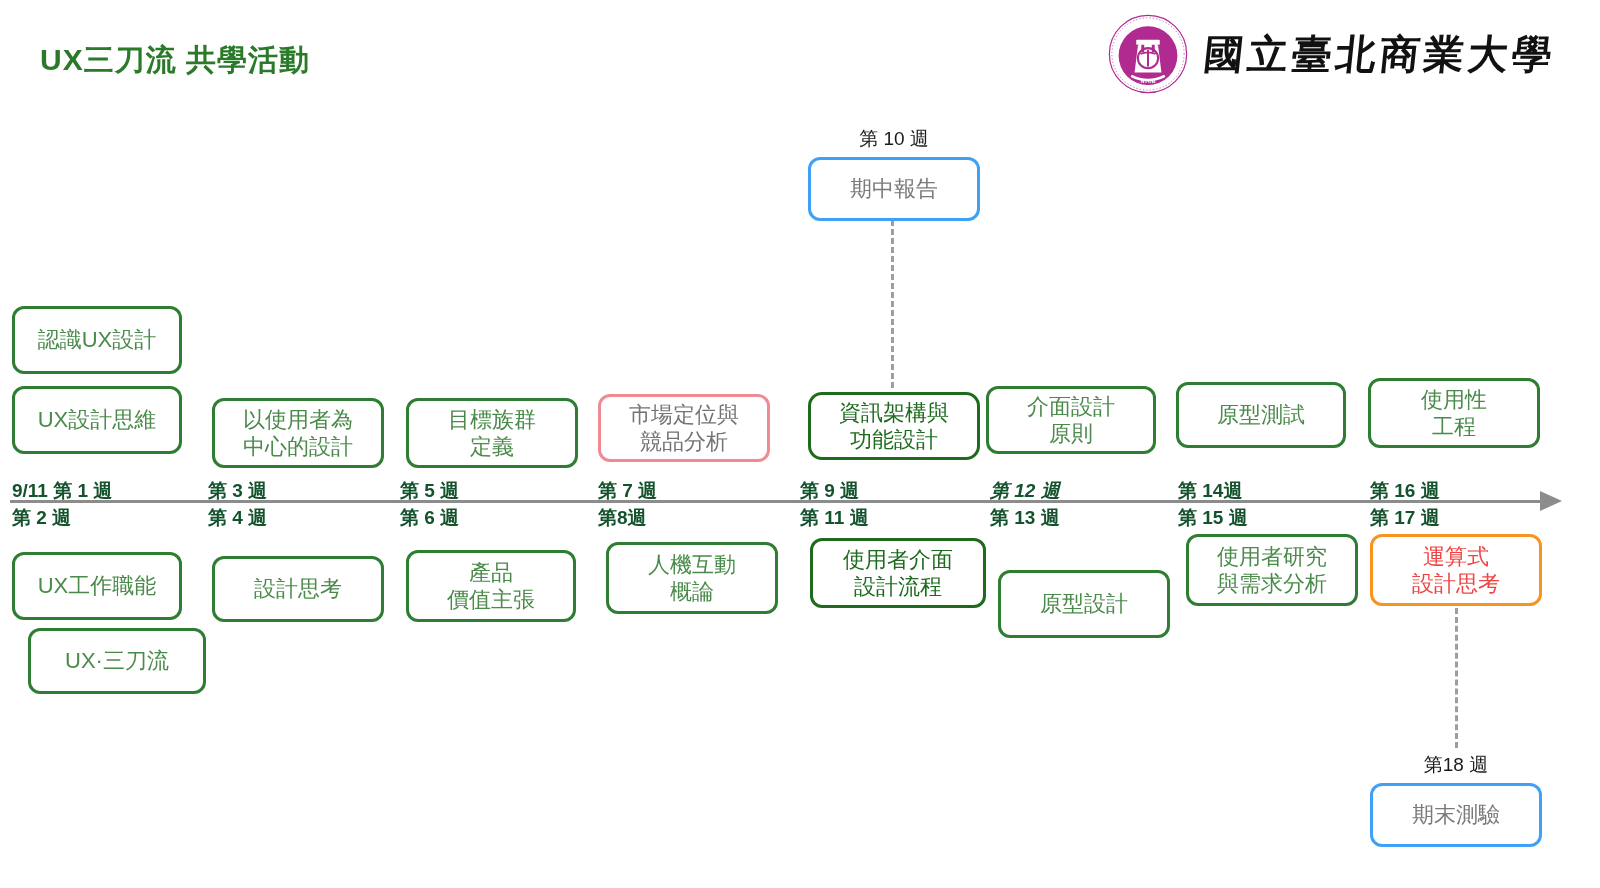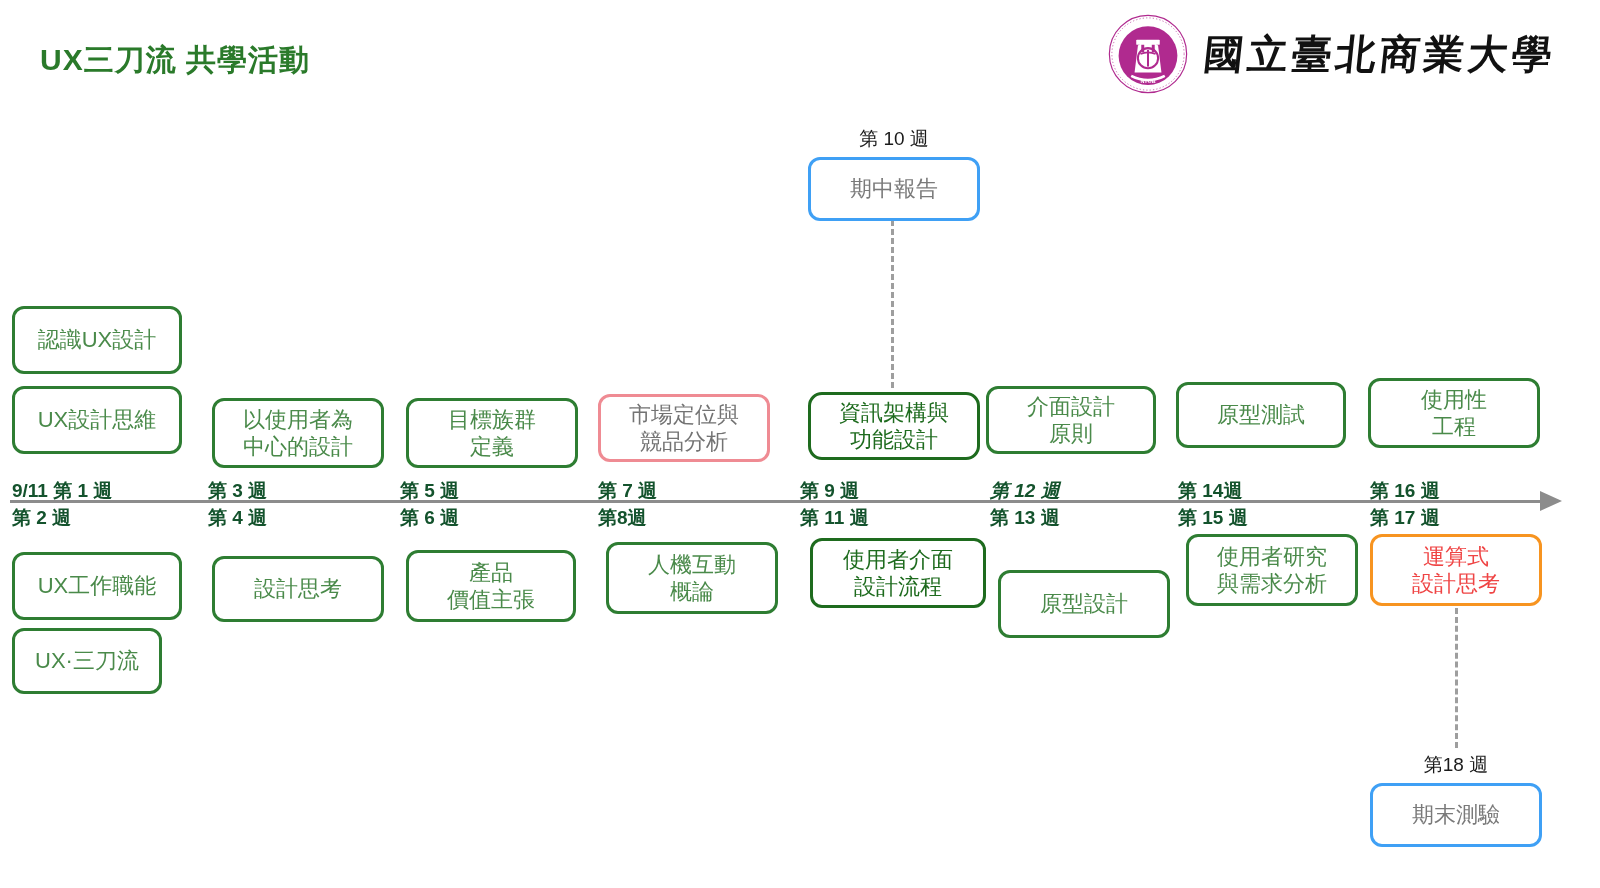--- a/index.html
+++ b/index.html
@@ -145,21 +145,21 @@
       <div class="box dark" style="left: 808px; top: 392px; width: 172px; height: 68px; border-radius: 14px;">資訊架構與
 功能設計</div>
       <div class="box " style="left: 986px; top: 386px; width: 170px; height: 68px;">介面設計
 原則</div>
       <div class="box " style="left: 1176px; top: 382px; width: 170px; height: 66px;">原型測試</div>
       <div class="box " style="left: 1368px; top: 378px; width: 172px; height: 70px;">使用性
 工程</div>
     </div>
   <div id="boxes-below">
       <div class="box " style="left: 12px; top: 552px; width: 170px; height: 68px;">UX工作職能</div>
-      <div class="box " style="left: 12px; top: 628px; width: 150px; height: 66px;">UX·三刀流</div>
+      <div class="box " style="left: 28px; top: 628px; width: 178px; height: 66px;">UX·三刀流</div>
       <div class="box " style="left: 212px; top: 556px; width: 172px; height: 66px;">設計思考</div>
       <div class="box " style="left: 406px; top: 550px; width: 170px; height: 72px;">產品
 價值主張</div>
       <div class="box " style="left: 606px; top: 542px; width: 172px; height: 72px;">人機互動
 概論</div>
       <div class="box dark" style="left: 810px; top: 538px; width: 176px; height: 70px;">使用者介面
 設計流程</div>
       <div class="box " style="left: 998px; top: 538px; width: 172px; height: 68px; margin-top: 32px;">原型設計</div>
       <div class="box " style="left: 1186px; top: 534px; width: 172px; height: 72px;">使用者研究
 與需求分析</div>

